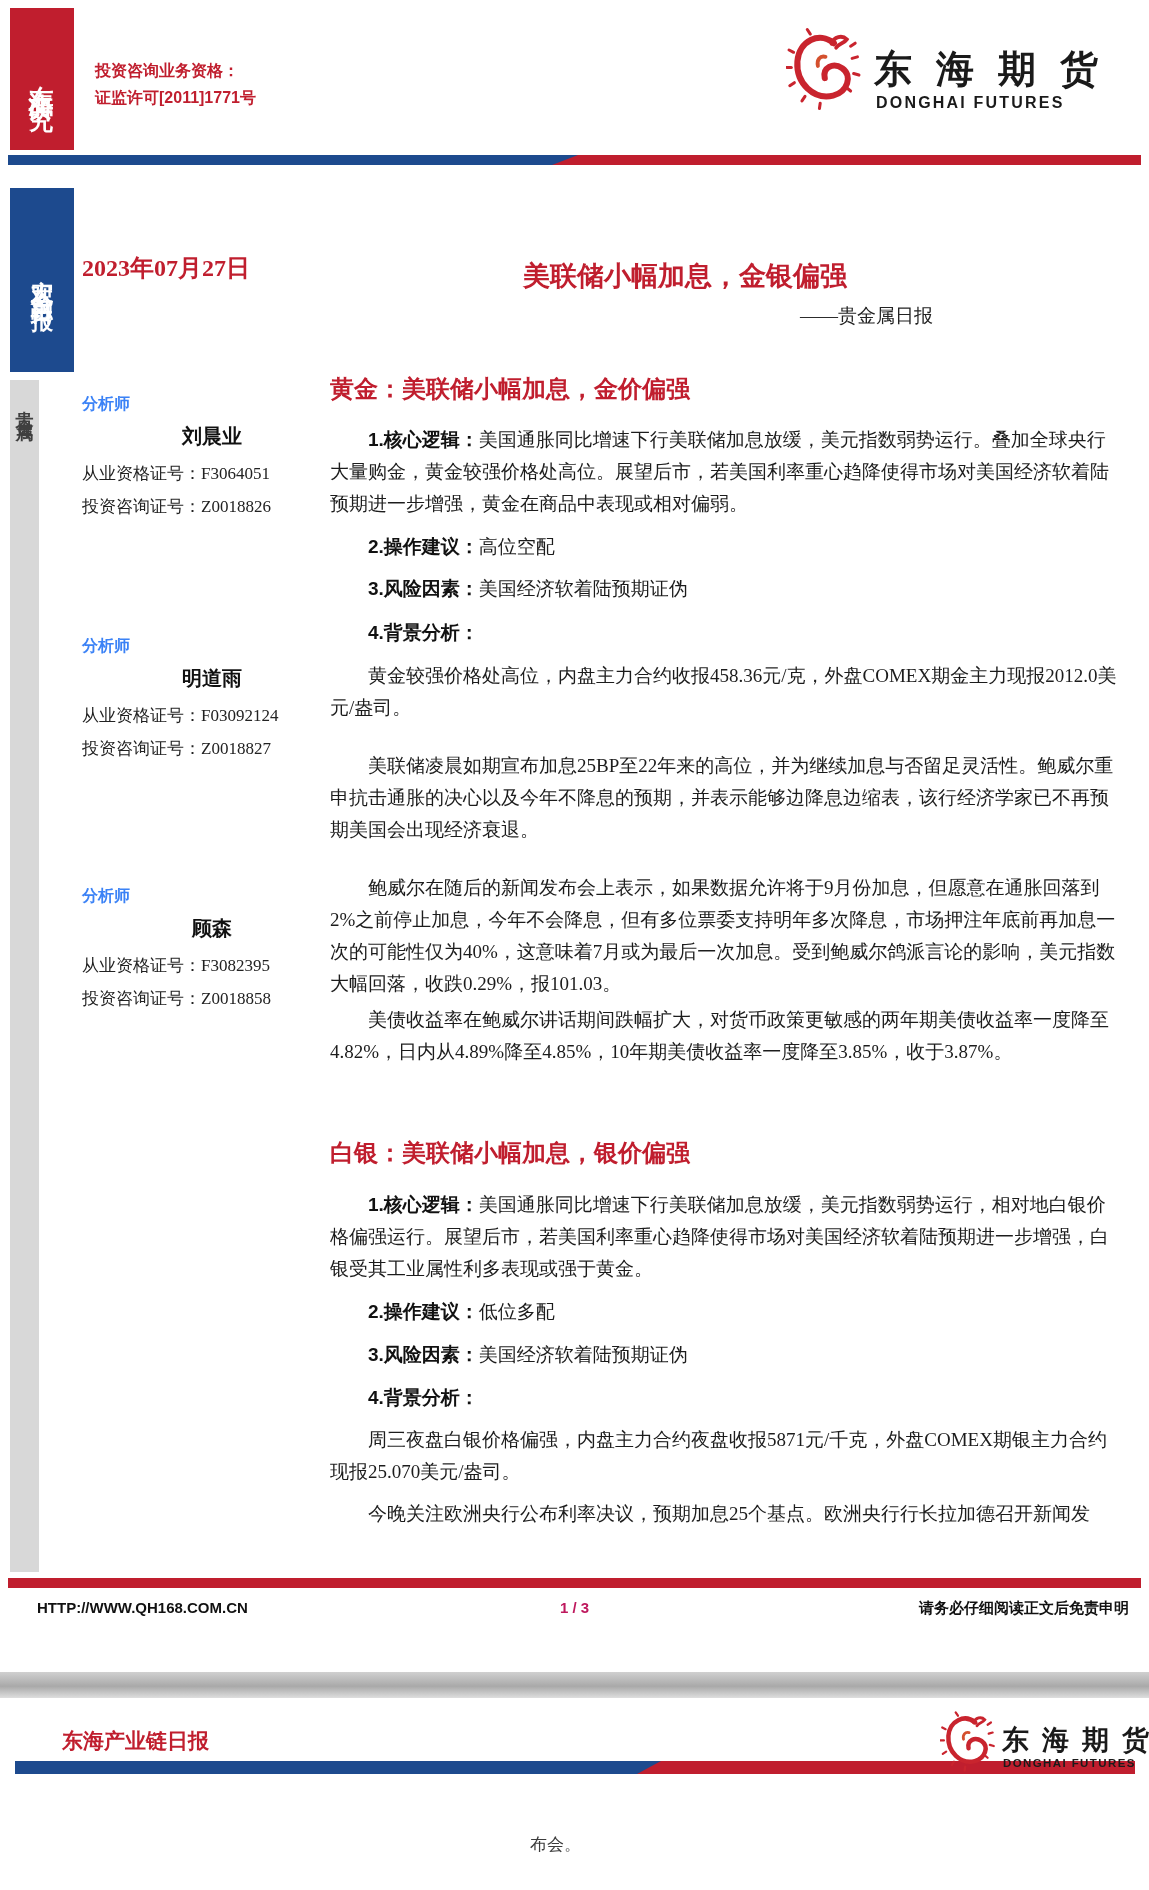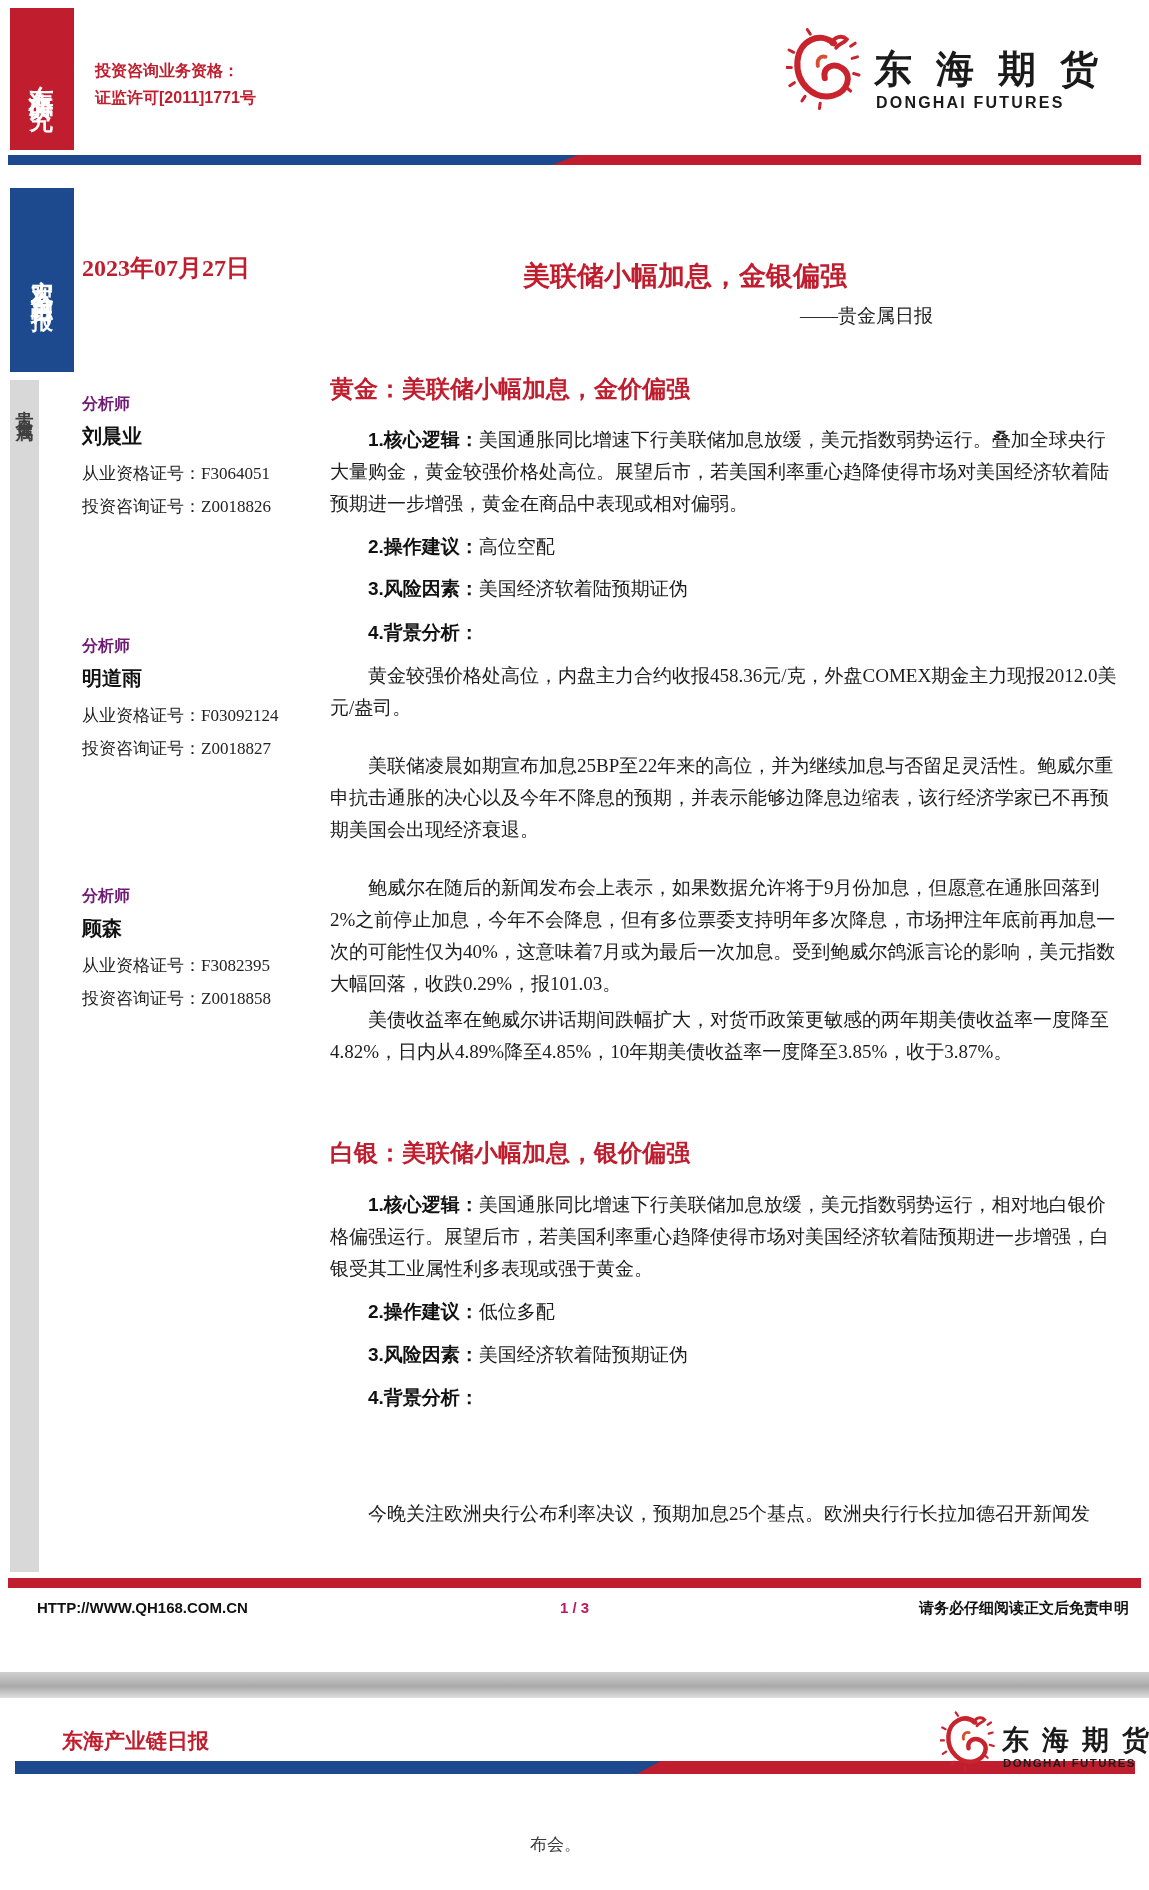--- a/index.html
+++ b/index.html
@@ -25,22 +25,22 @@
   .blue-box { left:10px; top:188px; width:64px; height:184px; background:#1d4a8e; display:flex; align-items:center; justify-content:center; }
   .blue-box span { color:#fff; font-size:22px; font-weight:bold; letter-spacing:6px; }
   .gray-strip { left:10px; top:380px; width:29px; height:1192px; background:#d8d8d8; text-align:center; }
   .gray-strip span { display:inline-block; margin-top:16px; color:#3f3f3f; font-size:18px; font-weight:bold; letter-spacing:7px; }
 
   .date { left:82px; top:252px; font-size:24px; font-weight:bold; color:#c01e2e; }
   .title { left:340px; top:258px; width:690px; text-align:center; font-size:27px; font-weight:bold; color:#c01e2e; }
   .subtitle { left:800px; top:303px; font-size:19px; color:#222; }
 
   .analyst { position:absolute; left:82px; width:260px; }
-  .an-role { color:#701a75; font-weight:bold; font-size:16px; margin-bottom:8px; font-family:"Liberation Sans","DejaVu Sans",sans-serif; }
-  .an-name { color:#111; font-weight:bold; font-size:20px; margin-bottom:12px; font-family:"Liberation Sans","DejaVu Sans",sans-serif; }
+  .an-role { color:#3b82f6; font-weight:bold; font-size:16px; margin-bottom:8px; font-family:"Liberation Sans","DejaVu Sans",sans-serif; }
+  .an-name { color:#111; font-weight:bold; font-size:20px; margin-bottom:12px; font-family:"Liberation Sans","DejaVu Sans",sans-serif;text-align:center; }
   .an-line { color:#222; font-size:17px; margin-bottom:10px; }
 
   .cblock { position:absolute; left:330px; width:792px; font-size:19px; line-height:32px; color:#1c1c1c; }
   .indent { text-indent:38px; }
   .cblock b { font-family:"Liberation Sans","DejaVu Sans",sans-serif; color:#111; }
   .sec-heading { font-size:24px; font-weight:bold; color:#c01e2e; font-family:"Liberation Sans","DejaVu Sans",sans-serif; line-height:30px; }
 
   .footer-bar { left:8px; top:1578px; width:1133px; height:10px; background:#c01e2e; }
   .footer-url { left:37px; top:1599px; font-size:15px; font-weight:bold; color:#111; }
   .footer-page { left:0; top:1599px; width:1149px; text-align:center; font-size:15px; font-weight:bold; color:#be185d; }
@@ -150,20 +150,21 @@
   </div>
   <div class="cblock indent" style="top:1296px">
     <b>2.操作建议：</b><span>低位多配</span>
   </div>
   <div class="cblock indent" style="top:1339px">
     <b>3.风险因素：</b><span>美国经济软着陆预期证伪</span>
   </div>
   <div class="cblock indent" style="top:1382px">
     <b>4.背景分析：</b><span></span>
   </div>
+  <div class="cblock indent" style="top:1424px">周三夜盘白银价格偏强，内盘主力合约夜盘收报5871元/千克，外盘COMEX期银主力合约现报25.070美元/盎司。</div>
   <div class="cblock indent" style="top:1498px">今晚关注欧洲央行公布利率决议，预期加息25个基点。欧洲央行行长拉加德召开新闻发</div>
 
   <div class="abs footer-bar"></div>
   <div class="abs footer-url sans">HTTP://WWW.QH168.COM.CN</div>
   <div class="abs footer-page sans">1 / 3</div>
   <div class="abs footer-notice sans">请务必仔细阅读正文后免责申明</div>
 
   <div class="abs separator"></div>
 
   <div class="abs p2-title sans">东海产业链日报</div>

